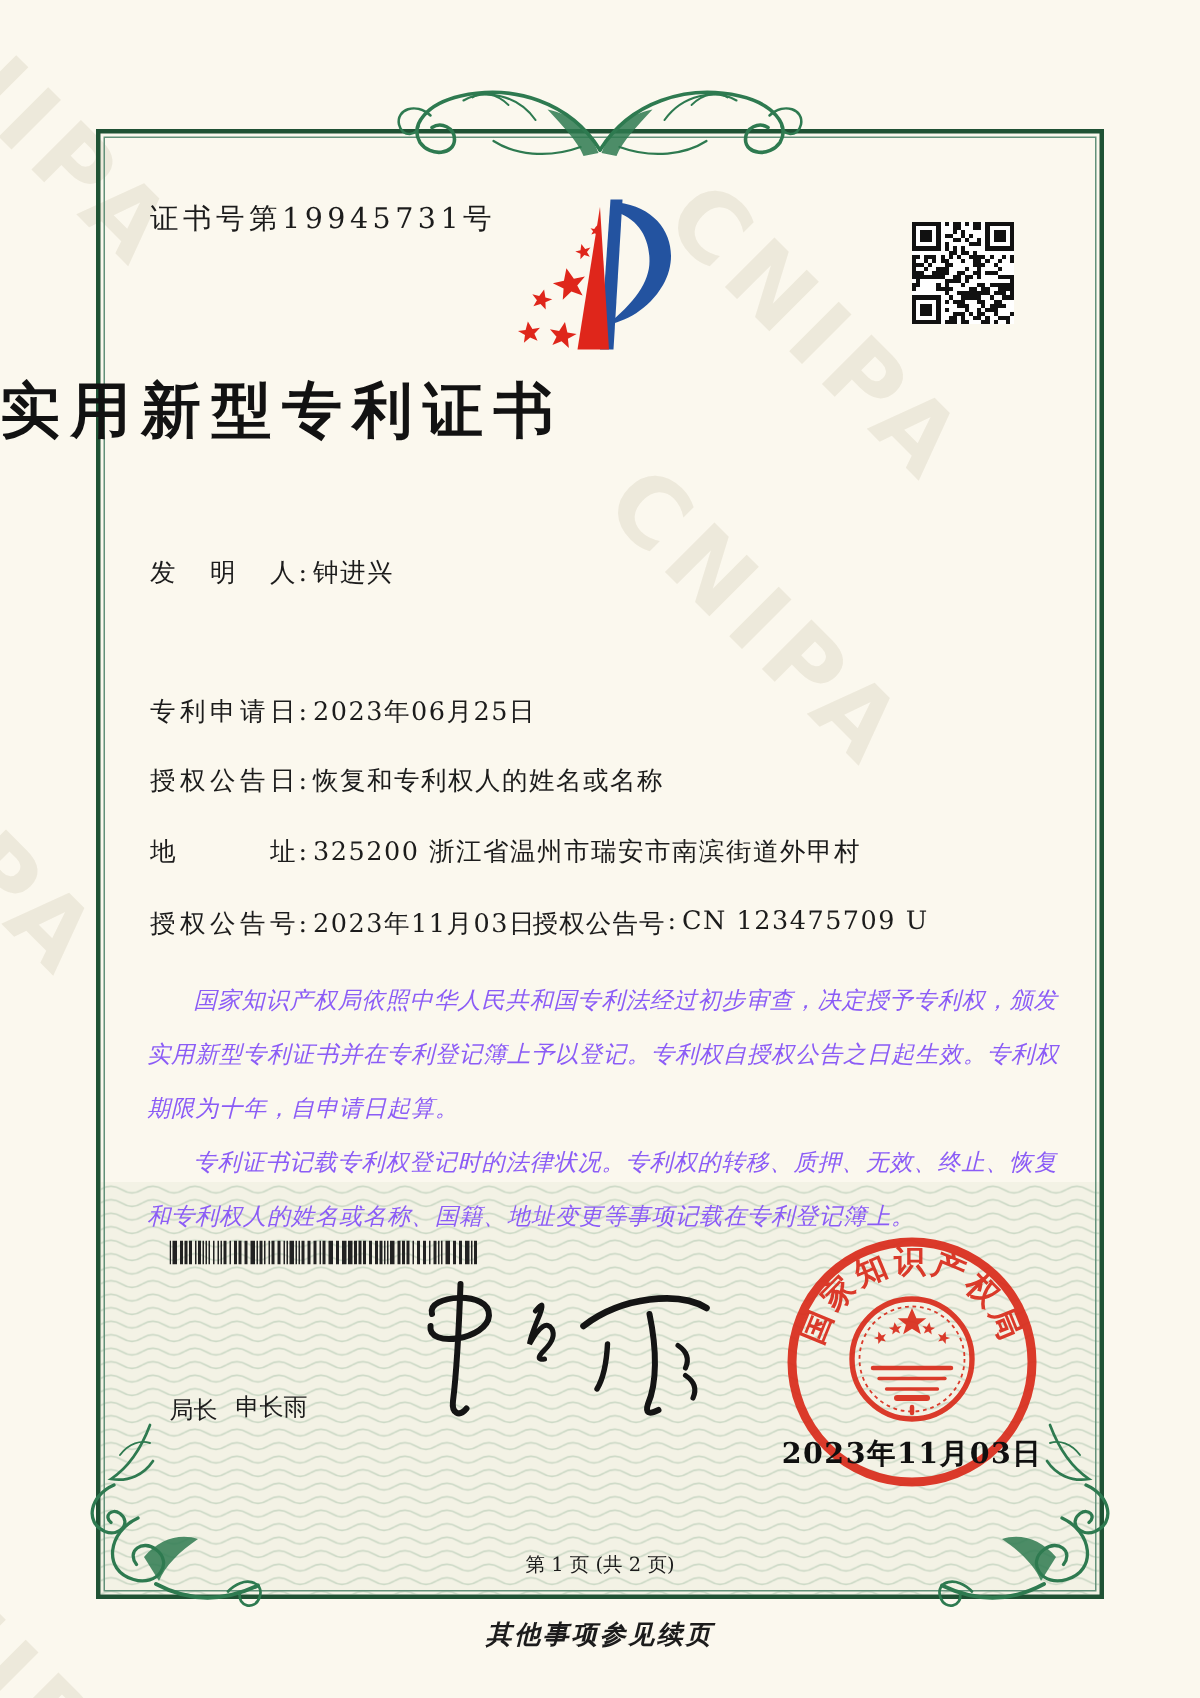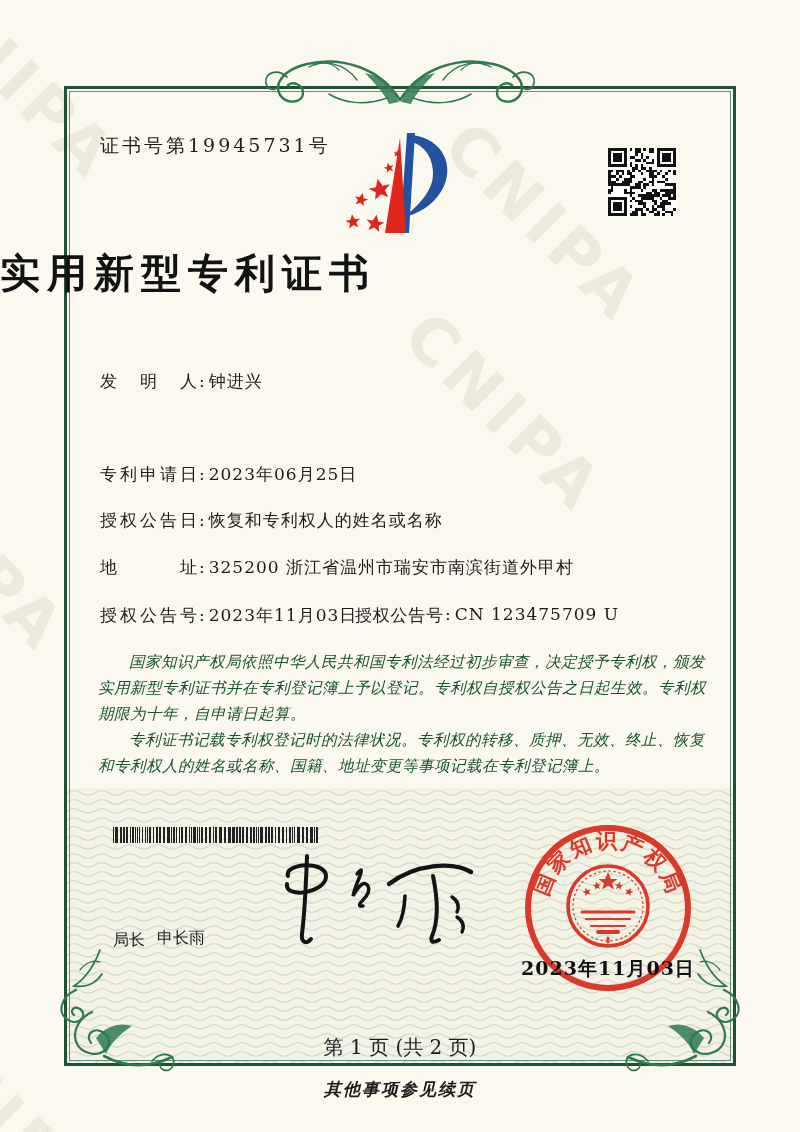--- a/index.html
+++ b/index.html
@@ -46,35 +46,35 @@
     display:inline-block; width:97px; text-align:justify; text-align-last:justify;
     vertical-align:top;
   }
   .fcolon { display:inline-block; margin:0 4px 0 2px; }
   .fvalue { display:inline-block; letter-spacing:1px; }
   .fgroup2 { position:absolute; left:255px; top:0; }
   .fgroup2 .flabel { width:88px; }
   
   .notes {
     position:absolute; left:98px; top:649px; width:610px;
-    font-size:15.5px; line-height:26px; font-style:italic; color:#14532d;
+    font-size:15.5px; line-height:36px; font-style:italic; color:#8b5cf6;
   }
   .notes p { text-indent:2em; letter-spacing:0.5px; }
   
   .barcode { position:absolute; left:113px; top:827px; }
   .signer-title { position:absolute; left:113px; top:930px; font-size:16px; }
   .signer-name  { position:absolute; left:113px; top:928px; font-size:16px;margin-left:44px; }
   .signature { position:absolute; left:255px; top:842px; }
   .seal { position:absolute; left:518px; top:818px; }
   .seal-date {
     position:absolute; left:518px; top:956px; width:180px; text-align:center;
     font-size:19px; font-weight:700; color:#101010; letter-spacing:1px;
   }
   .page-info {
-    position:absolute; left:0; right:0; top:1034px; text-align:center; font-size:20px;
+    position:absolute; left:0; right:0; top:1034px; text-align:center; font-size:13px;
   }
   .continuation {
     position:absolute; left:0; right:0; top:1078px; text-align:center;
     font-size:17px; font-style:italic; letter-spacing:2px;font-weight:bold;
   }
 </style>
 </head>
 <body>
 
 <div id="page">

